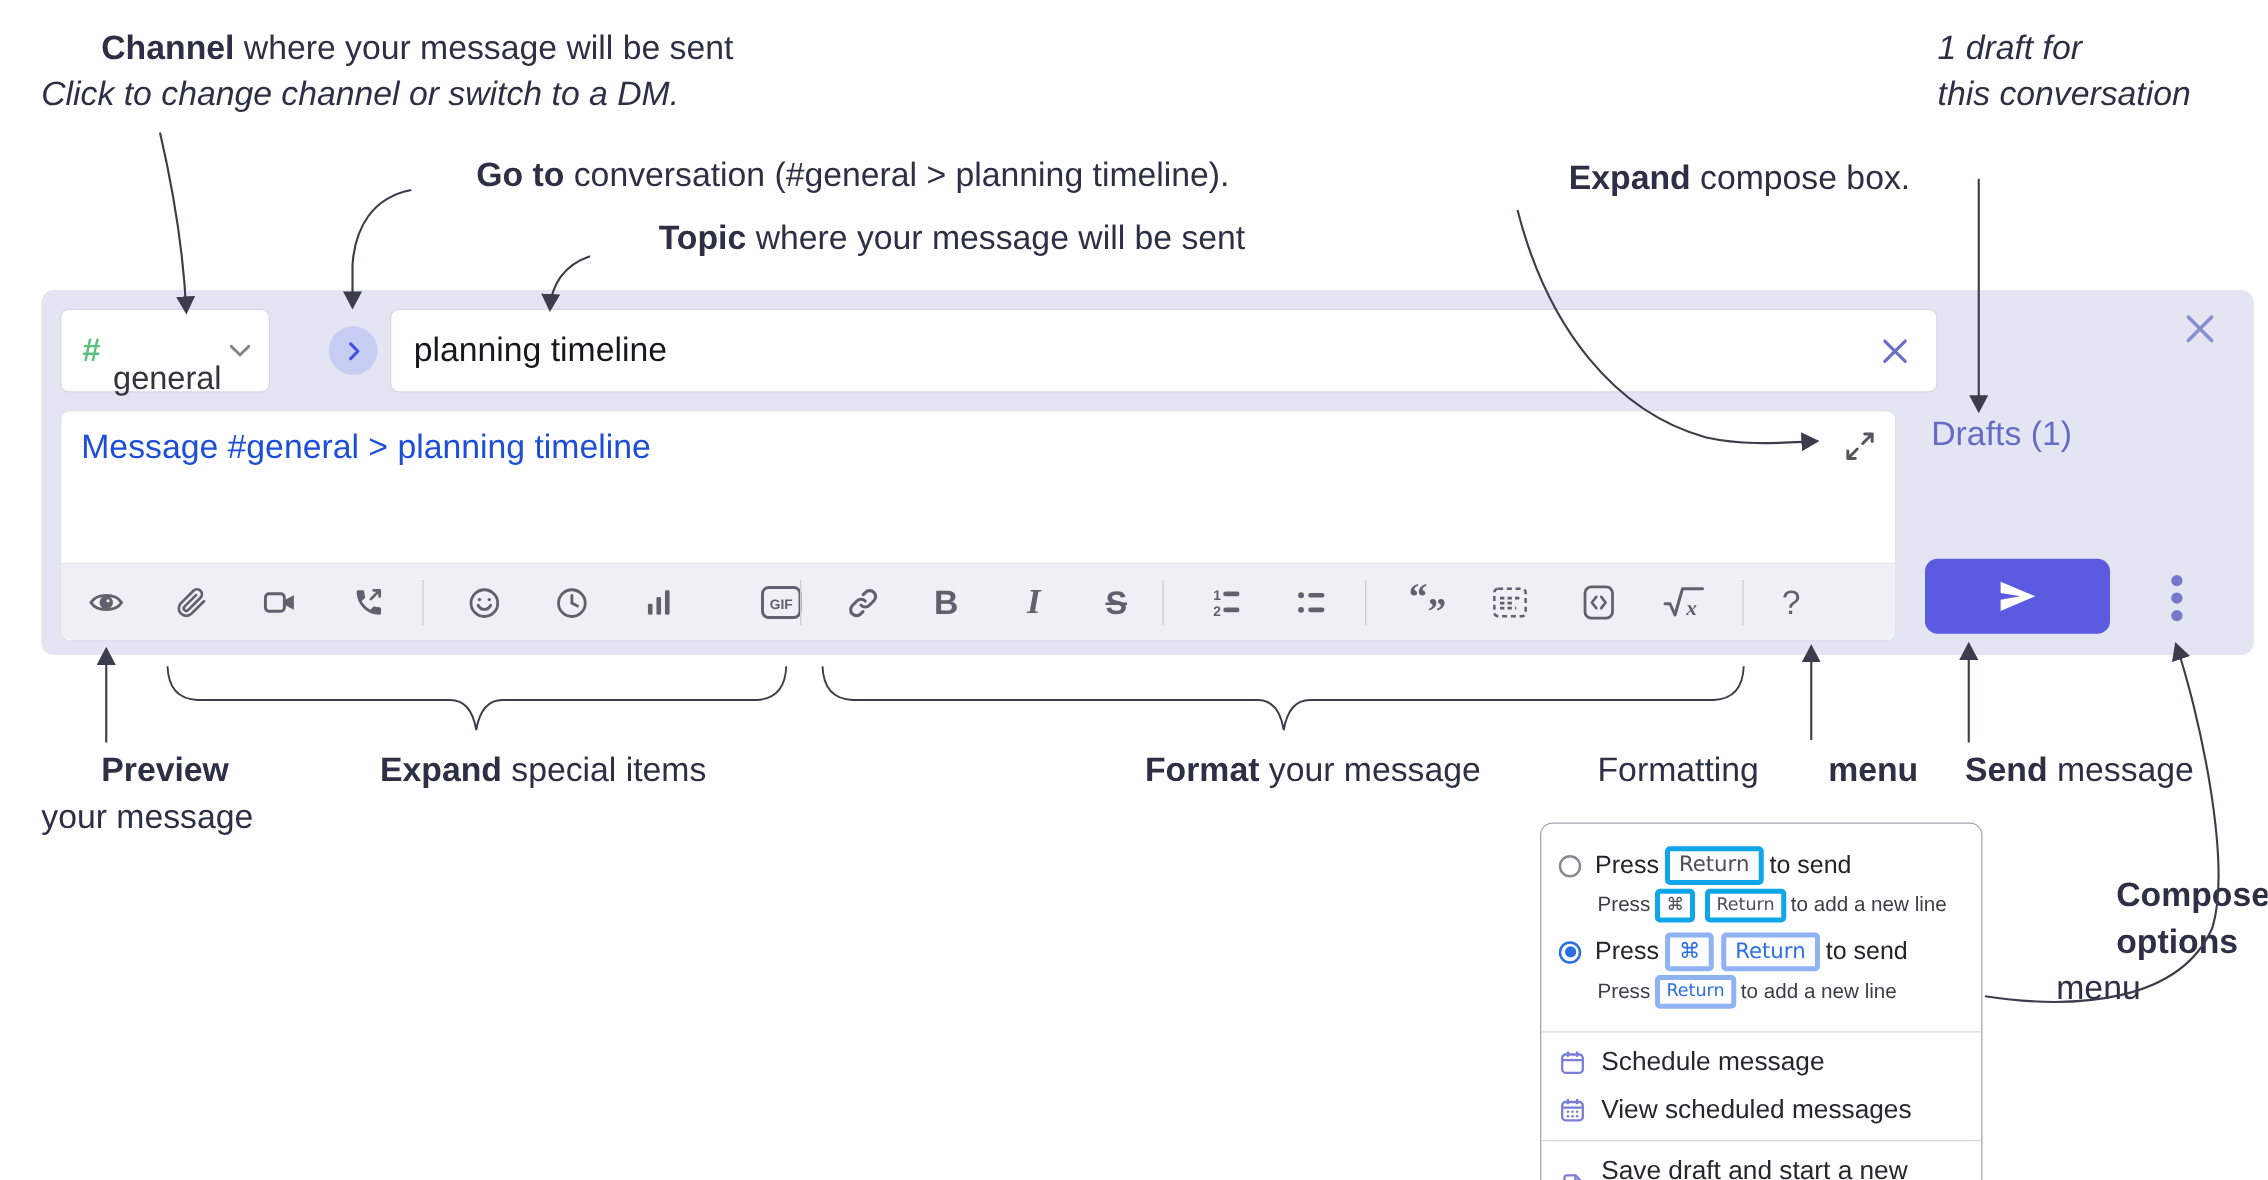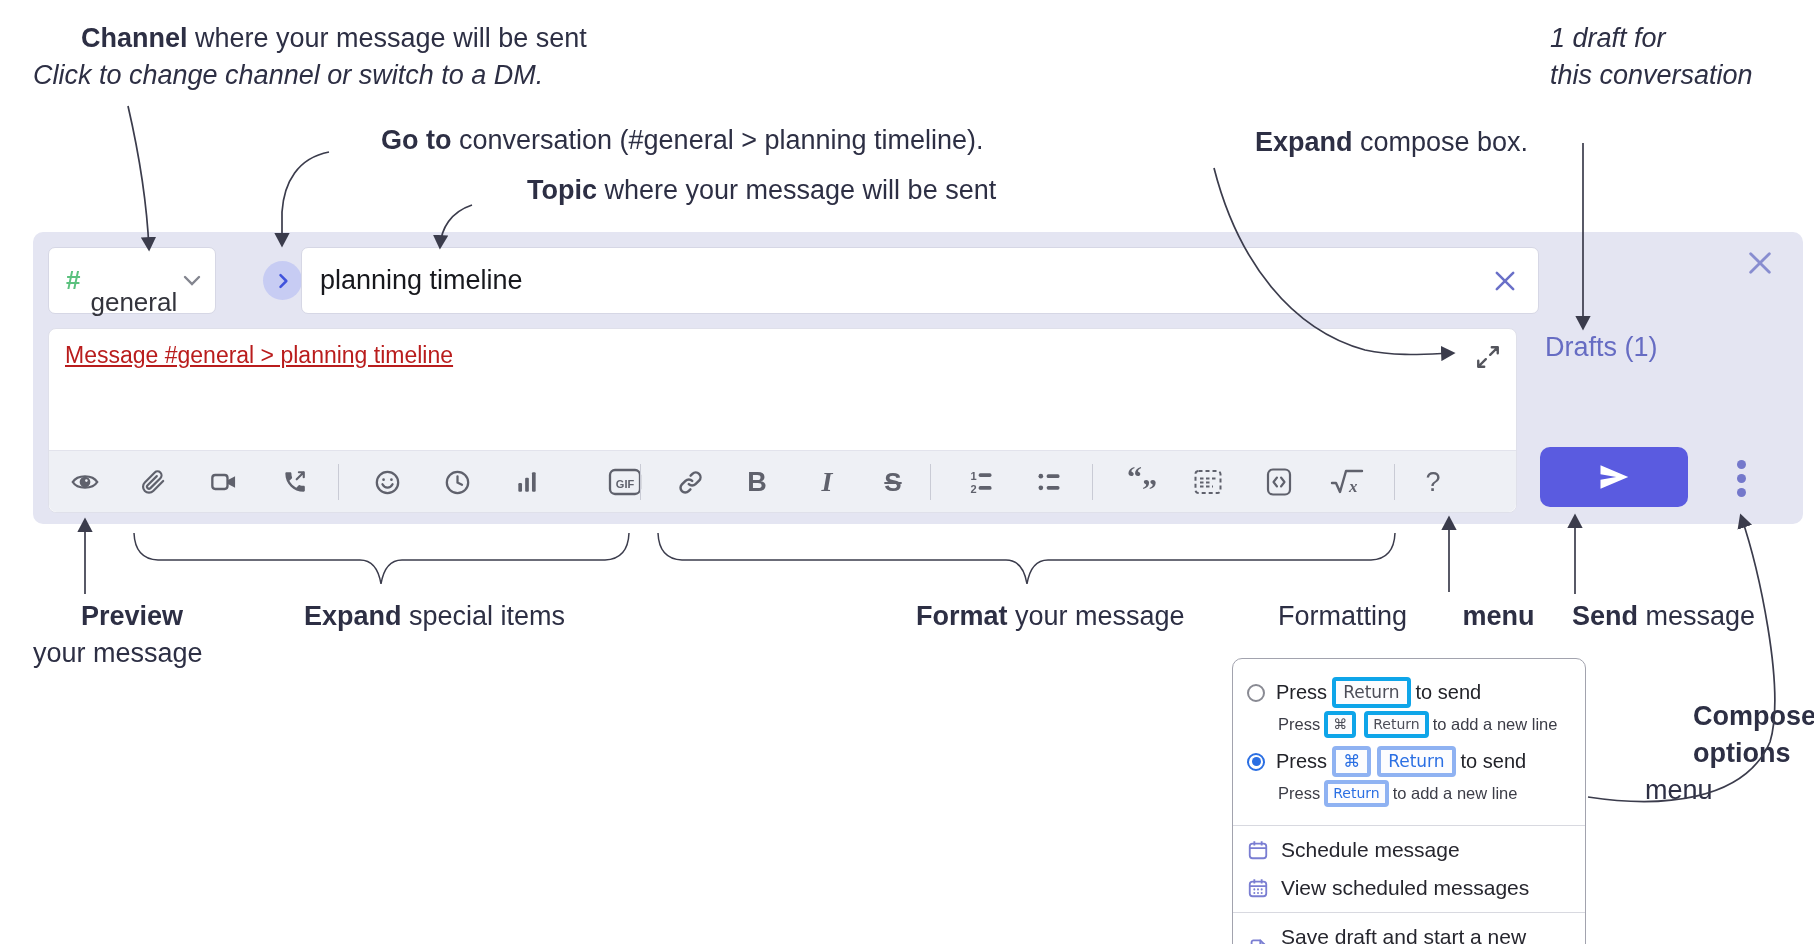--- a/index.html
+++ b/index.html
@@ -17,26 +17,26 @@
   .compose {
     left:33px; top:232px; width:1770px; height:292px;
     background:#e4e5f2; border-radius:10px;
   }
   .whitebox { background:#ffffff; border:1px solid #d6d7e5; border-radius:7px; }
   .chan-select { left:15px; top:15px; width:168px; height:67px; display:flex; align-items:center; padding:0 14px 0 17px; cursor:pointer; }
   .chan-hash { color:#5bc17e; font-weight:700; font-size:26px; }
   .chan-name { color:#33343c; font-size:26px; margin-left:10px;margin-top:44px; }
   .chan-chev { margin-left:auto; }
   .goto-btn { left:230px; top:29px; width:39px; height:39px; border-radius:50%; background:#c7ccf3; display:flex; align-items:center; justify-content:center; cursor:pointer; }
-  .topic-wrap { left:268px; top:15px; width:1238px; height:67px; display:flex; align-items:center; padding:0 16px 0 18px; }
+  .topic-wrap { left:279px; top:15px; width:1238px; height:67px; display:flex; align-items:center; padding:0 16px 0 18px; }
   .topic-input { flex:1; border:none; outline:none; background:transparent; font-family:"Liberation Sans",sans-serif; font-size:27px; color:#17181d; }
   .icon-btn { display:flex; align-items:center; justify-content:center; cursor:pointer; background:none; border:none; }
   
   .msg-box { left:15px; top:96px; width:1469px; height:185px; background:#fff; border:1px solid #dfe0ea; border-radius:8px; }
-  .msg-placeholder { left:16px; top:13px; font-size:23px; color:#b91c1c;text-decoration:underline; }
+  .msg-placeholder { left:16px; top:13px; font-size:27px; color:#1d4ed8; }
   .expand-btn { right:12px; top:12px; width:32px; height:32px; }
   .toolbar { position:absolute; left:0; right:0; bottom:0; height:62px; background:#eef0f5; border-top:1px solid #e2e3ec; border-radius:0 0 8px 8px; }
   .tb-icon { position:absolute; top:11px; width:40px; height:40px; display:flex; align-items:center; justify-content:center; color:#5f616c; cursor:pointer; }
   .tb-div { position:absolute; top:13px; width:0; height:36px; border-left:1.5px solid #c9cbd5; }
   .tb-text { font-size:26px; font-weight:700; color:#5f616c; font-family:"Liberation Sans",sans-serif; }
   
   .drafts-link { left:1512px; top:100px; font-size:27px; color:#666cc3; cursor:pointer; }
   .send-btn { left:1507px; top:215px; width:148px; height:60px; background:#5a5be0; border:none; border-radius:10px; display:flex; align-items:center; justify-content:center; cursor:pointer; }
   .ellipsis-btn { left:1688px; top:221px; width:40px; height:50px; display:flex; flex-direction:column; align-items:center; justify-content:center; gap:5px; cursor:pointer; }
   .ellipsis-btn span { width:9px; height:9px; border-radius:50%; background:#7478cb; }

